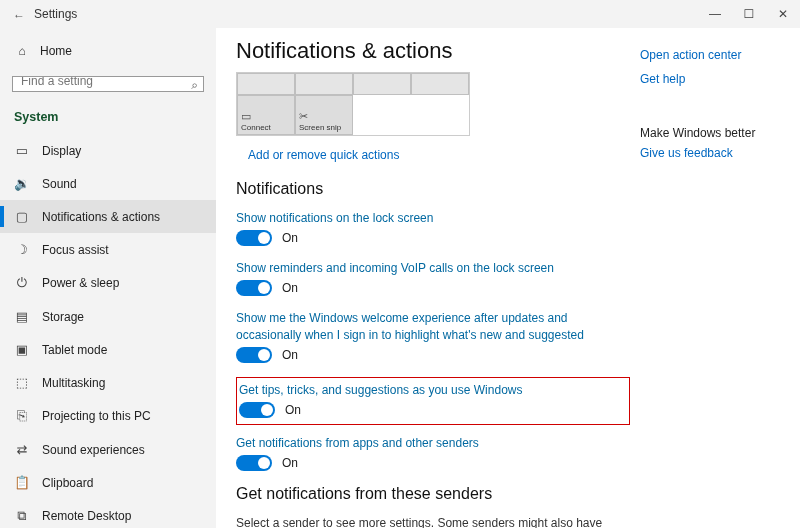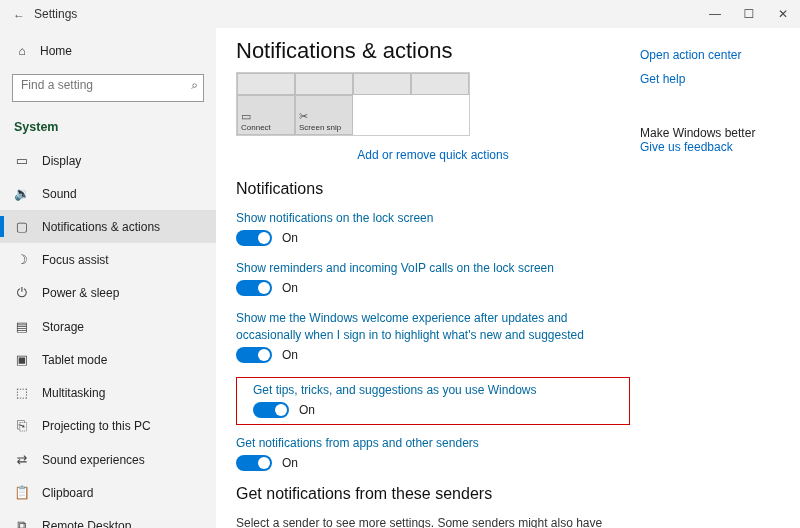--- a/index.html
+++ b/index.html
@@ -7,48 +7,48 @@
   .titlebar { height: 28px; display: flex; align-items: center; padding-left: 8px; background: #f3f3f3; }
   .titlebar .back { width: 22px; text-align: center; color: #555; cursor: pointer; }
   .titlebar .title { font-size: 12px; color: #333; margin-left: 4px; }
   .winbtns { margin-left: auto; display: flex; }
   .winbtn { width: 34px; height: 28px; display:flex; align-items:center; justify-content:center; color:#444; cursor:pointer; }
   .container { display: flex; height: 500px; }
   .sidebar { width: 216px; background: #f3f3f3; border-right: 0; padding-top: 8px; }
   .home { display:flex; align-items:center; padding:8px 14px; gap:10px; cursor:pointer; }
   .home .icon { width:16px; text-align:center; color:#333; }
   .searchwrap { margin:8px 12px 12px; position:relative; }
-  .searchwrap input { width:100%; height:28px; border:1px solid #999; background:#fff; padding:0 26px 6px 8px; font-size:12px; }
+  .searchwrap input { width:100%; height:16px; border:1px solid #999; background:#fff; padding:0 26px 6px 8px; font-size:12px; }
   .searchwrap .mag { position:absolute; right:6px; top:4px; color:#666; }
   .cat { padding:6px 14px 10px; font-weight:600; font-size:12.5px; color:#14532d; }
   .navitem { display:flex; align-items:center; gap:12px; padding:9px 14px; cursor:pointer; color:#222; position:relative; }
   .navitem.active { background:#e1e1e1; }
   .navitem.active::before { content:""; position:absolute; left:0; top:6px; bottom:6px; width:4px; background:#0078d7; }
   .navitem .icon { width:16px; text-align:center; color:#444; font-size:13px; }
   .main { flex:1; padding:10px 0 0 20px; display:flex; overflow:hidden; }
   .content { width:394px; }
   .rightcol { padding:10px 20px 0 10px; font-size:12px; }
   .rightcol .link { color:#0067c0; margin-bottom:10px; cursor:pointer; }
-  .rightcol .sect { margin-top:40px; font-size:12px; color:#222; }
+  .rightcol .sect { margin-top:40px; font-size:12px; color:#222; margin-bottom:6px; }
   h1.page { font-weight:400; font-size:22px; color:#111; margin-bottom:8px; }
   .qa-box { border:1px solid #ccc; display:inline-block; }
   .qa-row { display:flex; }
   .qa-tile { width:58px; height:40px; background:#ddd; border:1px solid #bfbfbf; font-size:8px; color:#333; display:flex; flex-direction:column; justify-content:flex-end; padding:2px 3px; }
   .qa-tile .ico { font-size:11px; color:#555; }
   .qa-row.top .qa-tile { height:22px; background:#e5e5e5; }
   .link { color:#0067c0; cursor:pointer; }
-  .addrem { margin:12px 0 18px;text-align:center; }
+  .addrem { margin:12px 12px 18px; }
   h2.sub { font-weight:400; font-size:16px; color:#111; margin:4px 0 12px; }
   .setting { margin-bottom:14px; }
   .setting .desc { font-size:12px; color:#0369a1; line-height:1.35; margin-bottom:4px; max-width:380px; }
   .toggle-row { display:flex; align-items:center; gap:10px; }
   .toggle { width:36px; height:16px; border-radius:8px; background:#0078d7; position:relative; cursor:pointer; }
   .toggle::after { content:""; position:absolute; right:2px; top:2px; width:12px; height:12px; background:#fff; border-radius:50%; }
   .state { font-size:12px; color:#222; }
-  .highlight { border:1.5px solid #d00000; padding:4px 16px 6px; margin-bottom:10px; }
+  .highlight { border:1.5px solid #d00000; padding:4px 2px 6px; margin-bottom:10px; }
   .senders-text { font-size:12px; color:#333; max-width:380px; line-height:1.35; }
 </style>
 </head>
 <body>
 
 <div class="titlebar">
   <span class="back">←</span>
   <span class="title">Settings</span>
   <div class="winbtns">
     <div class="winbtn">—</div>

